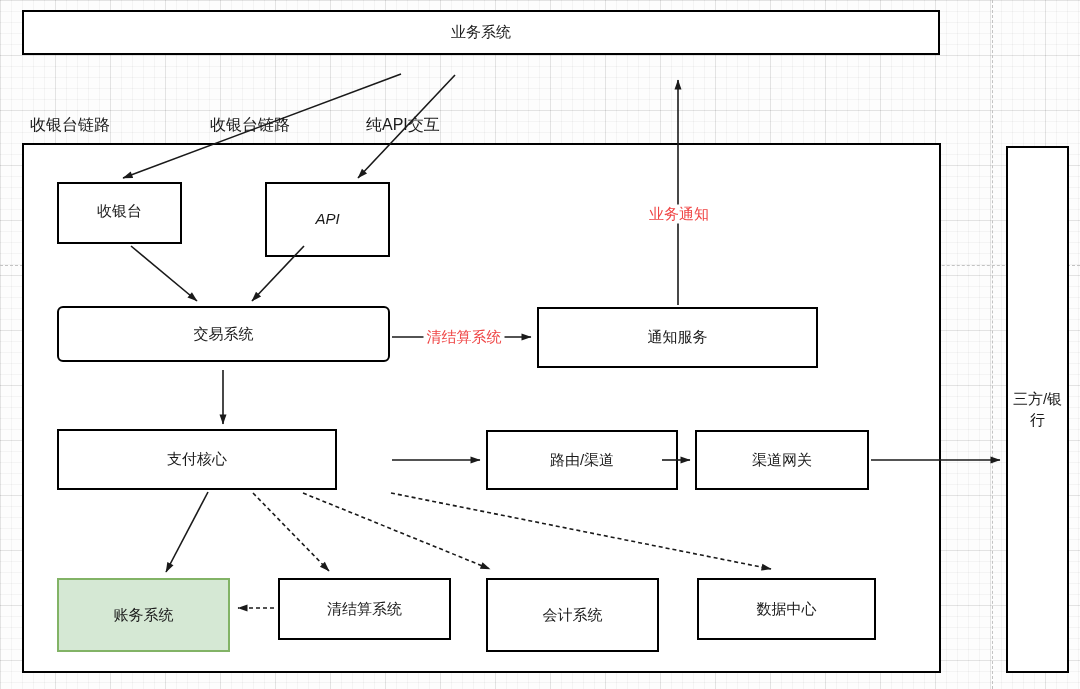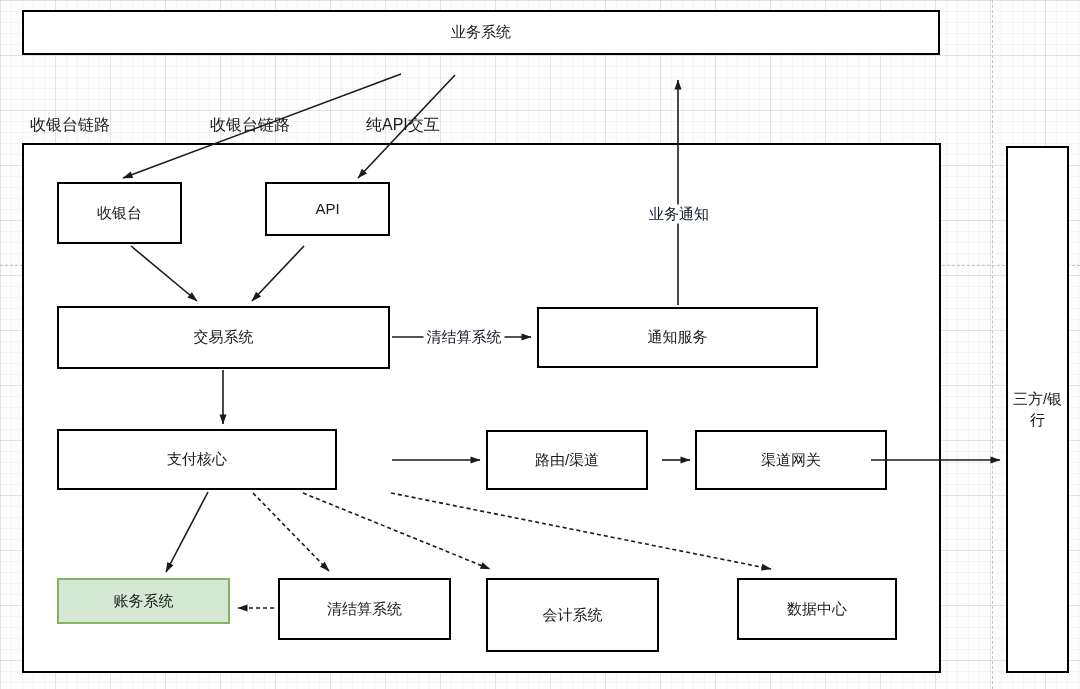--- a/index.html
+++ b/index.html
@@ -52,21 +52,21 @@
     position:absolute;
     font-size:16px;color:#1a1a1a;
     white-space:nowrap;
     z-index:5;
   }
   .edge-label{
     position:absolute;
     transform:translate(-50%,-50%);
     background:#fff;
     padding:0 3px;
-    font-size:15px;color:#0f172a;
+    font-size:15px;color:#ef4444;
     white-space:nowrap;
     z-index:5;
   }
   svg.arrows{
     position:absolute;left:0;top:0;z-index:4;
     pointer-events:none;
   }
   svg.arrows line{
     stroke:#1a1a1a;stroke-width:1.6;
   }
@@ -79,43 +79,43 @@
 
 <div class="stage">
 
   <div class="pagebreak-v"></div>
   <div class="pagebreak-h"></div>
 
   <div class="group" style="left:22px;top:143px;width:919px;height:530px;"></div>
 
   <div class="node" style="left:22px;top:10px;width:918px;height:45px;">业务系统</div>
 
-  <div class="node" style="left:57px;top:182px;width:125px;height:62px;">收银台</div>
+  <div class="node" style="left:57px;top:182px;width:125px;height:62px;font-family:Liberation Mono, monospace;">收银台</div>
 
-  <div class="node" style="left:265px;top:182px;width:125px;height:54px;">API</div>
+  <div class="node" style="left:265px;top:182px;width:125px;height:75px;font-style:italic;">API</div>
 
-  <div class="node" style="left:57px;top:306px;width:333px;height:63px;">交易系统</div>
+  <div class="node" style="left:57px;top:306px;width:333px;height:56px;border-radius:6px;">交易系统</div>
 
   <div class="node" style="left:537px;top:307px;width:281px;height:61px;">通知服务</div>
 
   <div class="node" style="left:57px;top:429px;width:280px;height:61px;">支付核心</div>
 
-  <div class="node" style="left:486px;top:430px;width:162px;height:60px;text-align:right;">路由/渠道</div>
+  <div class="node" style="left:486px;top:430px;width:192px;height:60px;text-align:right;">路由/渠道</div>
 
-  <div class="node" style="left:695px;top:430px;width:192px;height:60px;">渠道网关</div>
+  <div class="node" style="left:695px;top:430px;width:174px;height:60px;">渠道网关</div>
 
   <div class="node" style="left:1006px;top:146px;width:63px;height:527px;padding:0 2px;">三方/银行</div>
 
-  <div class="node highlight" style="left:57px;top:578px;width:173px;height:46px;">账务系统</div>
+  <div class="node highlight" style="left:57px;top:578px;width:173px;height:74px;">账务系统</div>
 
   <div class="node" style="left:278px;top:578px;width:173px;height:62px;">清结算系统</div>
 
   <div class="node" style="left:486px;top:578px;width:173px;height:74px;">会计系统</div>
 
-  <div class="node" style="left:697px;top:578px;width:160px;height:62px;margin-left:40px;">数据中心</div>
+  <div class="node" style="left:697px;top:578px;width:179px;height:62px;">数据中心</div>
 
   <svg class="arrows" width="1080" height="689" viewBox="0 0 1080 689">
     <defs>
       <marker id="ah" markerUnits="userSpaceOnUse" markerWidth="11" markerHeight="8" refX="10" refY="4" orient="auto">
         <path d="M0.5,0.5 L10.5,4 L0.5,7.5 z" fill="#1a1a1a"></path>
       </marker>
     </defs>
     <line x1="401" y1="74" x2="123" y2="178" marker-end="url(#ah)"></line>
     <line x1="455" y1="75" x2="358" y2="178" marker-end="url(#ah)"></line>
     <line x1="131" y1="246" x2="197" y2="301" marker-end="url(#ah)"></line>

